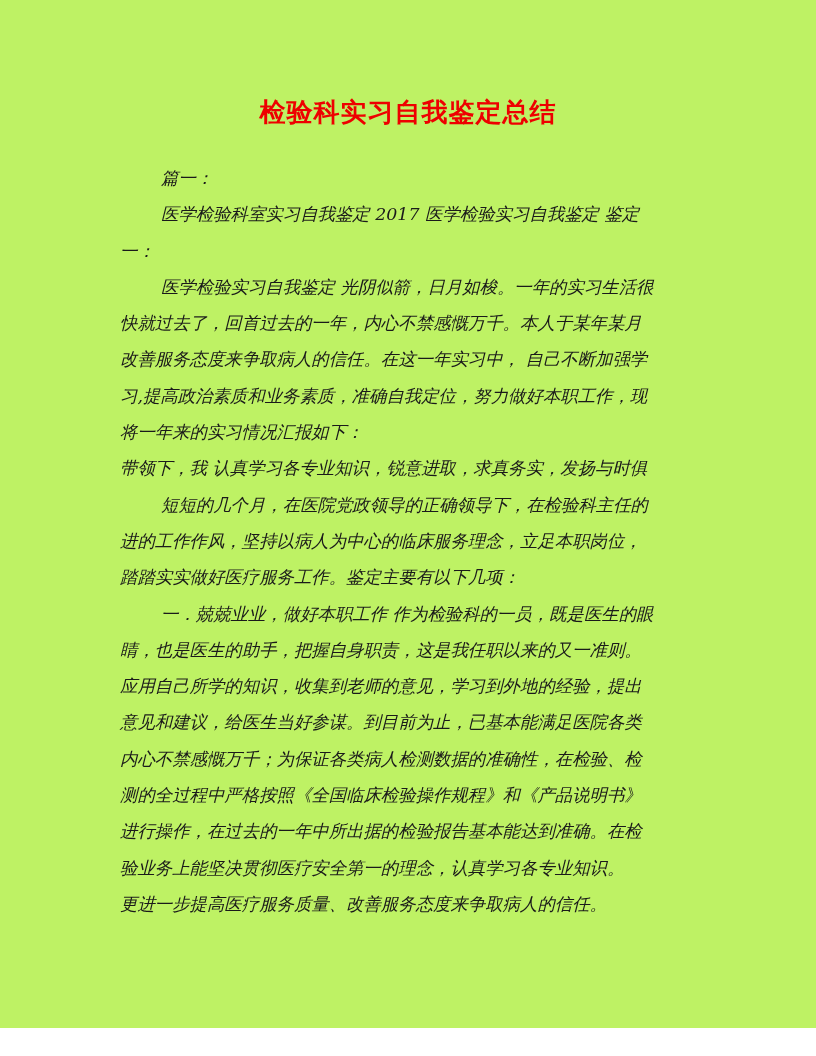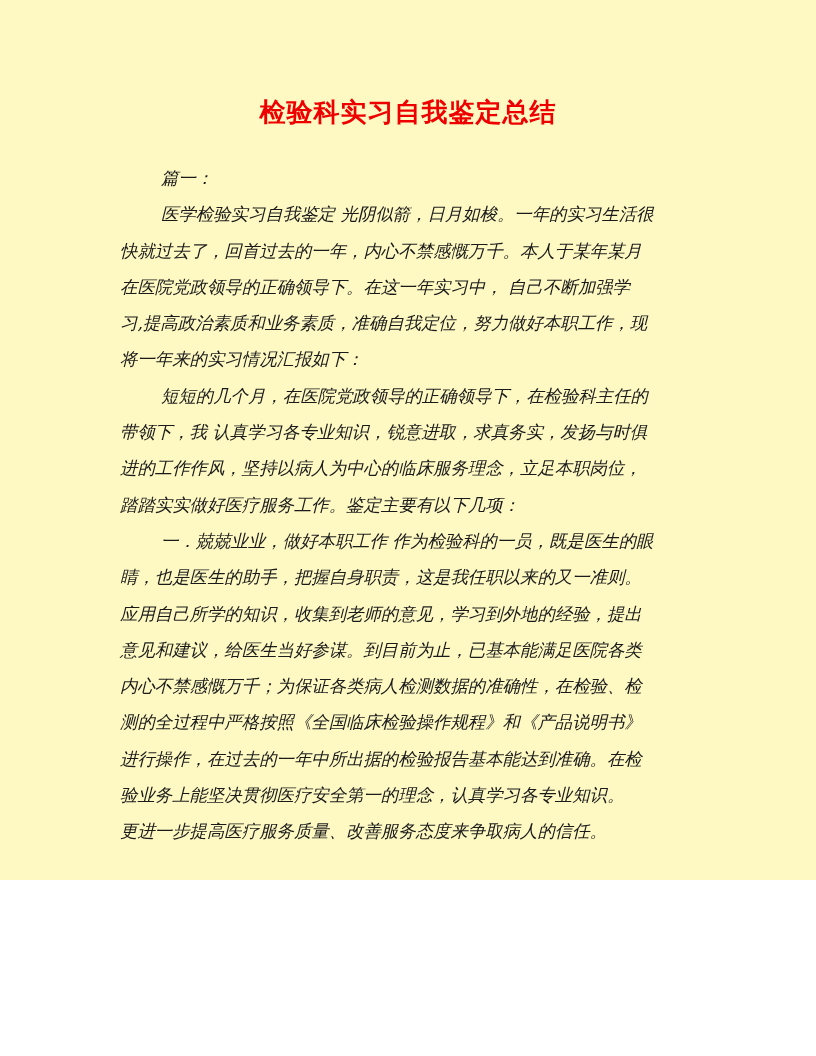--- a/index.html
+++ b/index.html
@@ -13,22 +13,22 @@
       position: relative;
       overflow: hidden;
       font-family: "DejaVu Serif", "Liberation Serif", serif;
       color: #1a1a1a;
     }
     .page {
       position: absolute;
       left: 0;
       top: 0;
       width: 816px;
-      height: 880px;
-      background: #fef9c3;
+      height: 1028px;
+      background: #bef264;
     }
     .title {
       position: absolute;
       top: 94px;
       left: 0;
       width: 816px;
       text-align: center;
       font-size: 26px;
       font-weight: bold;
       color: #ee0000;
@@ -59,32 +59,36 @@
 <body>
 
 <div class="page">
   <h1 class="title">检验科实习自我鉴定总结</h1>
 
   <div class="body">
     <p class="para">
       <span class="line">篇一：</span>
     </p>
 
+    <p class="para">
+      <span class="line">医学检验科室实习自我鉴定 2017 医学检验实习自我鉴定 鉴定</span>
+      <span class="line" style="margin-left:-41px">一：</span>
+    </p>
 
     <p class="para">
       <span class="line">医学检验实习自我鉴定 光阴似箭，日月如梭。一年的实习生活很</span>
       <span class="line" style="margin-left:-41px">快就过去了，回首过去的一年，内心不禁感慨万千。本人于某年某月</span>
-      <span class="line" style="margin-left:-41px">在医院党政领导的正确领导下。在这一年实习中， 自己不断加强学</span>
+      <span class="line" style="margin-left:-41px">改善服务态度来争取病人的信任。在这一年实习中， 自己不断加强学</span>
       <span class="line" style="margin-left:-41px">习,提高政治素质和业务素质，准确自我定位，努力做好本职工作，现</span>
       <span class="line" style="margin-left:-41px">将一年来的实习情况汇报如下：</span>
     </p>
 
     <p class="para">
+      <span class="line" style="margin-left:-41px">带领下，我 认真学习各专业知识，锐意进取，求真务实，发扬与时俱</span>
       <span class="line">短短的几个月，在医院党政领导的正确领导下，在检验科主任的</span>
-      <span class="line" style="margin-left:-41px">带领下，我 认真学习各专业知识，锐意进取，求真务实，发扬与时俱</span>
       <span class="line" style="margin-left:-41px">进的工作作风，坚持以病人为中心的临床服务理念，立足本职岗位，</span>
       <span class="line" style="margin-left:-41px">踏踏实实做好医疗服务工作。鉴定主要有以下几项：</span>
     </p>
 
     <p class="para">
       <span class="line">一．兢兢业业，做好本职工作 作为检验科的一员，既是医生的眼</span>
       <span class="line" style="margin-left:-41px">睛，也是医生的助手，把握自身职责，这是我任职以来的又一准则。</span>
       <span class="line" style="margin-left:-41px">应用自己所学的知识，收集到老师的意见，学习到外地的经验，提出</span>
       <span class="line" style="margin-left:-41px">意见和建议，给医生当好参谋。到目前为止，已基本能满足医院各类</span>
       <span class="line" style="margin-left:-41px">内心不禁感慨万千；为保证各类病人检测数据的准确性，在检验、检</span>

